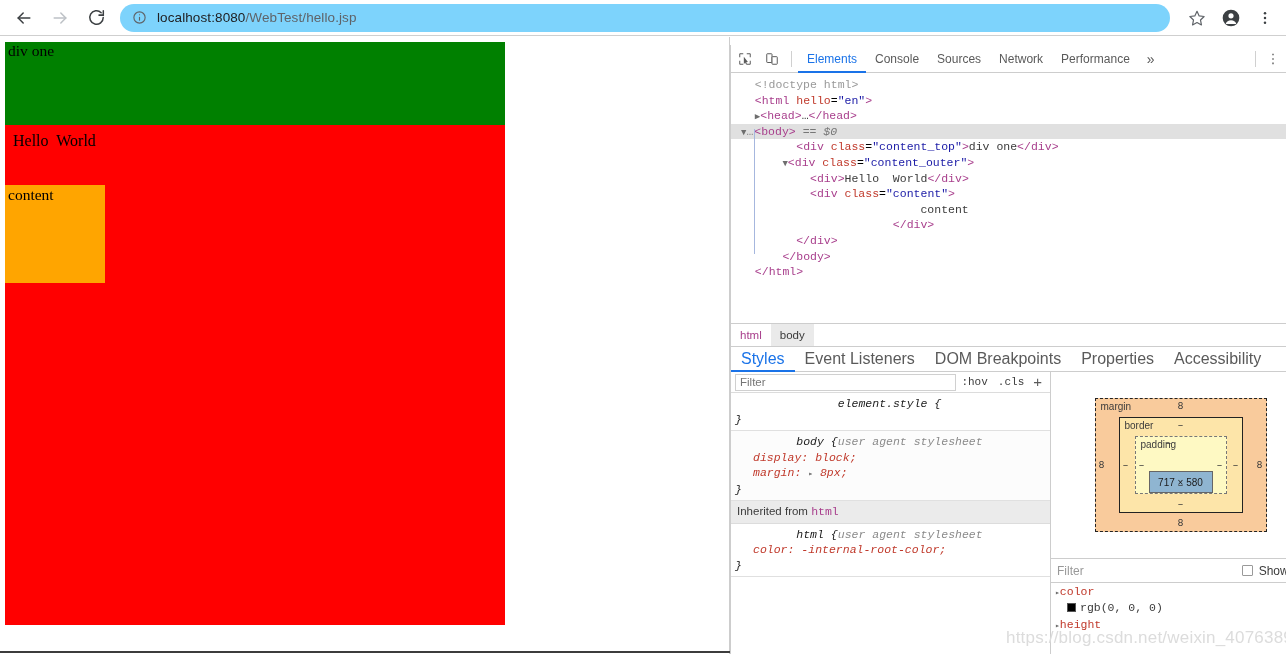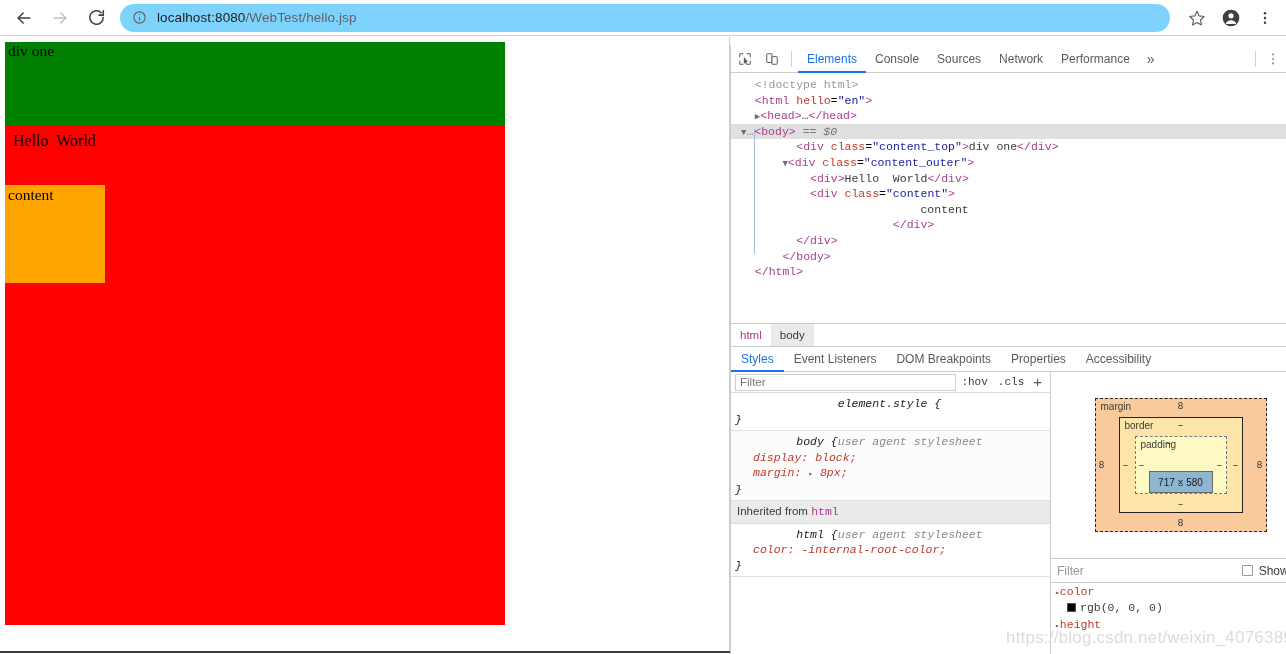--- a/index.html
+++ b/index.html
@@ -134,21 +134,21 @@
   .crumb{ padding:0 9px; height:22px; display:flex; align-items:center; color:#a83e8c;}
   .crumb.active{ background:#eaeaea; color:#3b3b3b; }
 
   
   #styles-tabs{
     flex:0 0 25px; display:flex; align-items:flex-end; border-bottom:1px solid #cdcdcd;
     background:#fff;
   }
   .st-tab{
     height:24px; padding:0 10px; display:flex; align-items:center;
-    font-size:12px; color:#5a5a5a; position:relative; white-space:nowrap;
+    font-size:16px; color:#5a5a5a; position:relative; white-space:nowrap;
   }
   .st-tab.active{ color:#1a73e8; }
   .st-tab.active:after{
     content:""; position:absolute; left:0; right:0; bottom:-1px; height:2px; background:#1a73e8;
   }
 
   
   #dt-bottom{ flex:1 1 auto; display:flex; min-height:0; }
   #styles-pane{
     flex:0 0 320px; border-right:1px solid #cdcdcd; display:flex; flex-direction:column;

